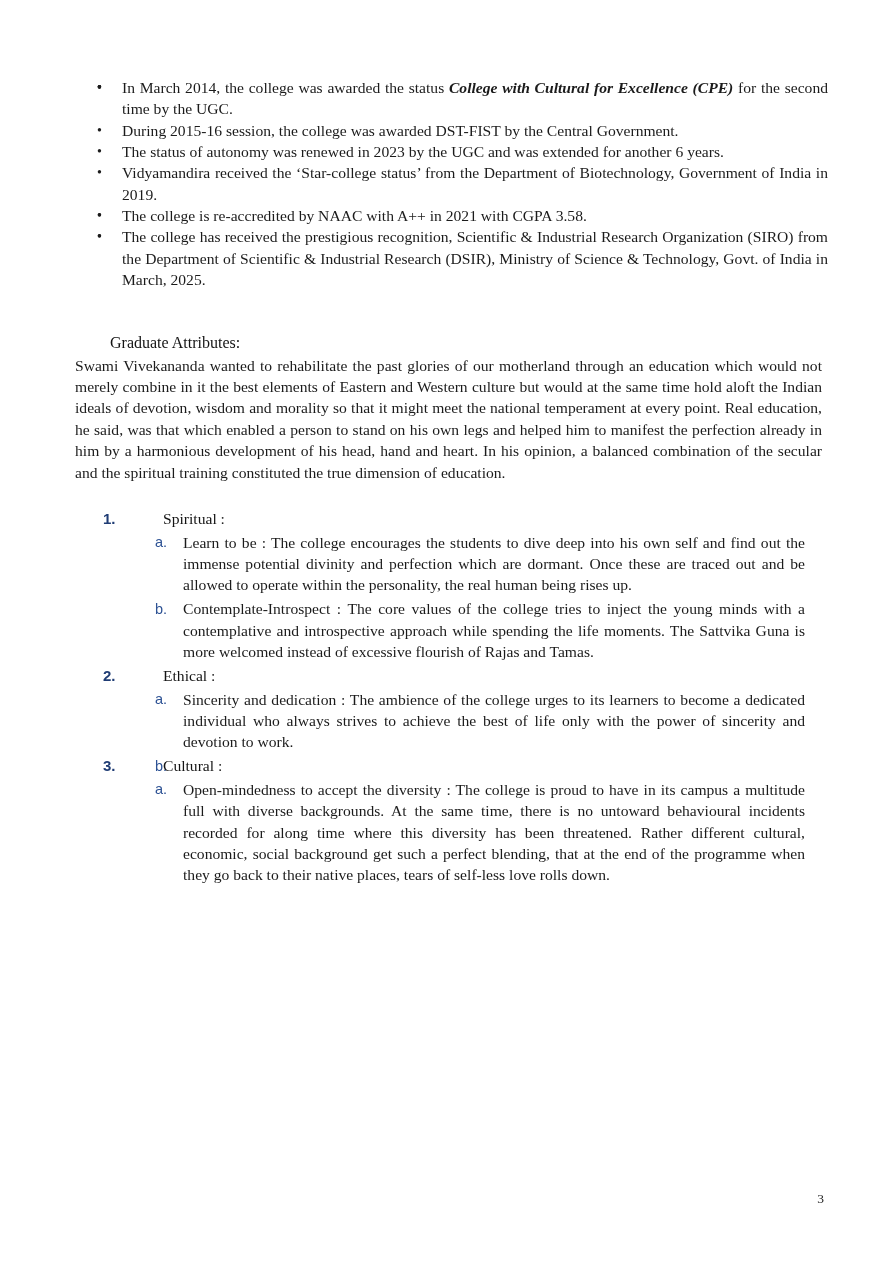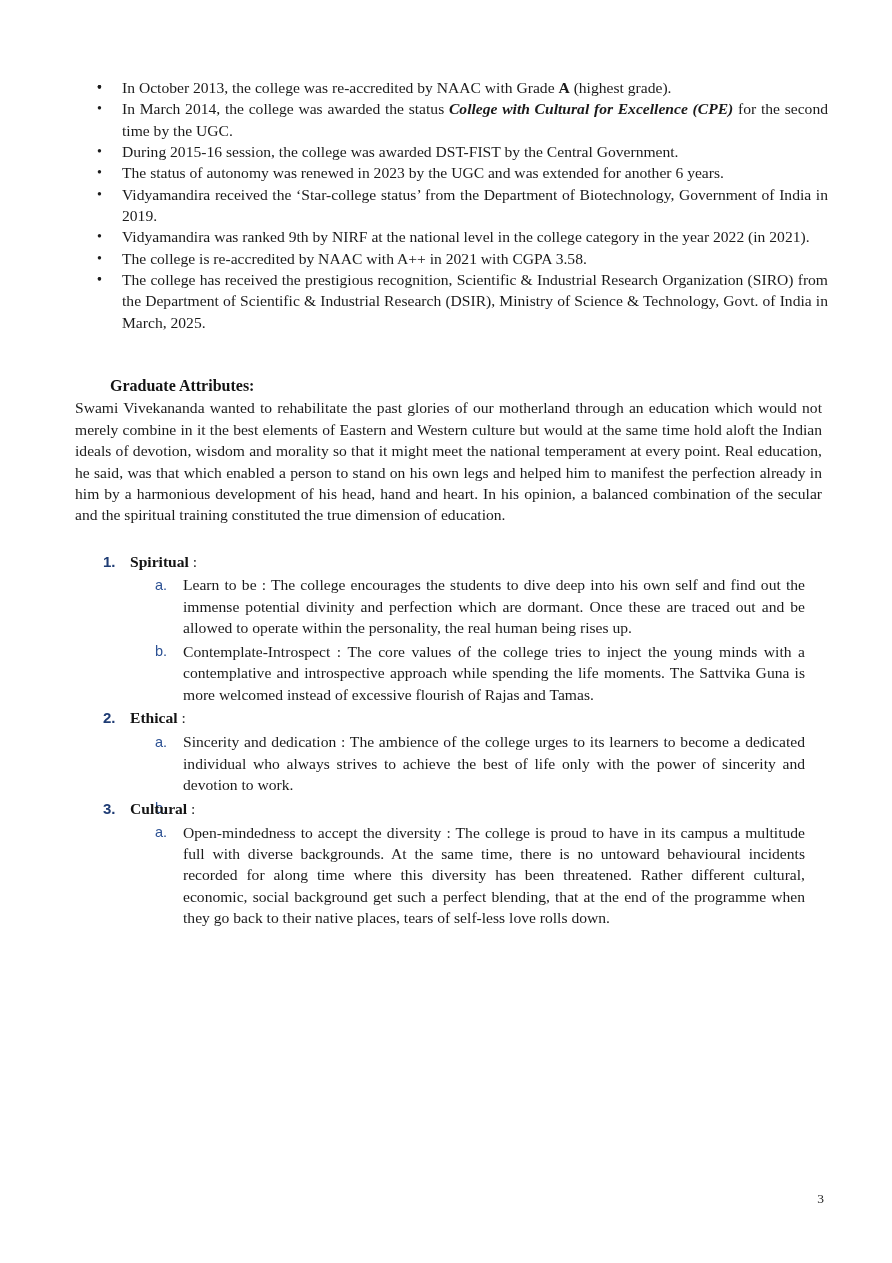--- a/index.html
+++ b/index.html
@@ -30,21 +30,21 @@
     top: 0;
     font-size: 14px;
   }
   .seg-b  { font-weight: bold; }
   .seg-i  { font-style: italic; }
 
   
   .ga-heading {
     margin: 42px 23px 1px 35px;
     font-size: 16px;
-    font-weight: bold;
+    font-weight: normal;
     color: #141414;
     line-height: 21.35px;
   }
 
   
   .intro {
     margin: 0 6px 0 0;
     text-align: justify;
   }
 
@@ -57,21 +57,21 @@
   }
   .section-number {
     position: absolute;
     left: 28px;
     top: 0;
     font-family: "Liberation Sans", sans-serif;
     font-weight: bold;
     font-size: 15px;
     color: var(--number-blue, #1f3c74);
   }
-  .section-title { font-weight: bold; color: #141414; }
+  .section-title { font-weight: normal; color: #141414; margin-left: 33px; }
   .section-suffix { font-weight: normal; }
 
   .attr-item {
     position: relative;
     margin-top: 2.5px;
     padding-left: 108px;
     text-align: justify;
   }
   .attr-letter {
     position: absolute;
@@ -92,26 +92,26 @@
   }
 </style>
 </head>
 <body>
 
 <div class="page">
 
   <ul class="bullets">
       <li class="bullet-item"><span class="bullet-marker">•</span></li>
       <li class="bullet-item"><span class="bullet-marker">•</span></li>
-      <li class="bullet-item"><span class="bullet-marker">•</span><span><span class="">In October 2013, the college was re-accredited by NAAC with Grade </span><span class=" seg-b">A</span><span class=""> (highest grade).</span></span></li>
+      <li class="bullet-item"><span class="bullet-marker">•</span></li>
       <li class="bullet-item"><span class="bullet-marker">•</span><span><span class="">In March 2014, the college was awarded the status </span><span class=" seg-b seg-i">College with Cultural for Excellence (CPE)</span><span class=""> for the second time by the UGC.</span></span></li>
       <li class="bullet-item"><span class="bullet-marker">•</span><span><span class="">During 2015-16 session, the college was awarded DST-FIST by the Central Government.</span></span></li>
       <li class="bullet-item"><span class="bullet-marker">•</span><span><span class="">The status of autonomy was renewed in 2023 by the UGC and was extended for another 6 years.</span></span></li>
       <li class="bullet-item"><span class="bullet-marker">•</span><span><span class="">Vidyamandira received the ‘Star-college status’ from the Department of Biotechnology, Government of India in 2019.</span></span></li>
-      <li class="bullet-item"><span class="bullet-marker">•</span><span><span class="">Vidyamandira was ranked 9th by NIRF at the national level in the college category in the year 2022 (in 2021).</span></span></li>
+      <li class="bullet-item"><span class="bullet-marker">•</span></li>
       <li class="bullet-item"><span class="bullet-marker">•</span><span><span class="">The college is re-accredited by NAAC with A++ in 2021 with CGPA 3.58.</span></span></li>
       <li class="bullet-item"><span class="bullet-marker">•</span></li>
       <li class="bullet-item"><span class="bullet-marker">•</span><span><span class="">The college has received the prestigious recognition, Scientific &amp; Industrial Research Organization (SIRO) from the Department of Scientific &amp; Industrial Research (DSIR), Ministry of Science &amp; Technology, Govt. of India in March, 2025.</span></span></li>
     </ul>
 
   <div class="ga-heading">Graduate Attributes:</div>
 
   <p class="intro">Swami Vivekananda wanted to rehabilitate the past glories of our motherland through an education which would not merely combine in it the best elements of Eastern and Western culture but would at the same time hold aloft the Indian ideals of devotion, wisdom and morality so that it might meet the national temperament at every point. Real education, he said, was that which enabled a person to stand on his own legs and helped him to manifest the perfection already in him by a harmonious development of his head, hand and heart. In his opinion, a balanced combination of the secular and the spiritual training constituted the true dimension of education.</p>
 
   <div class="sections">

